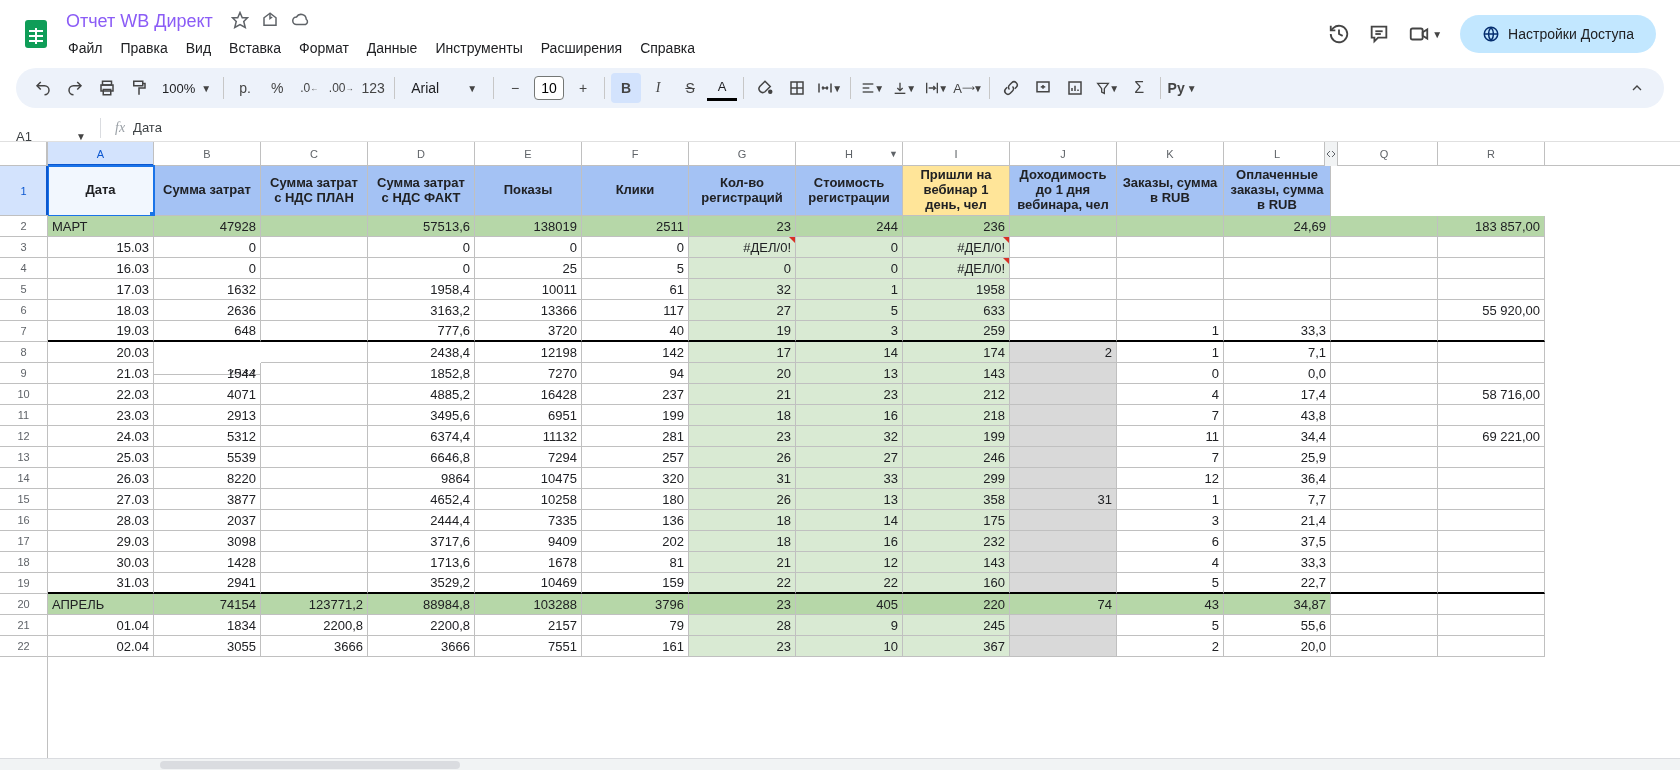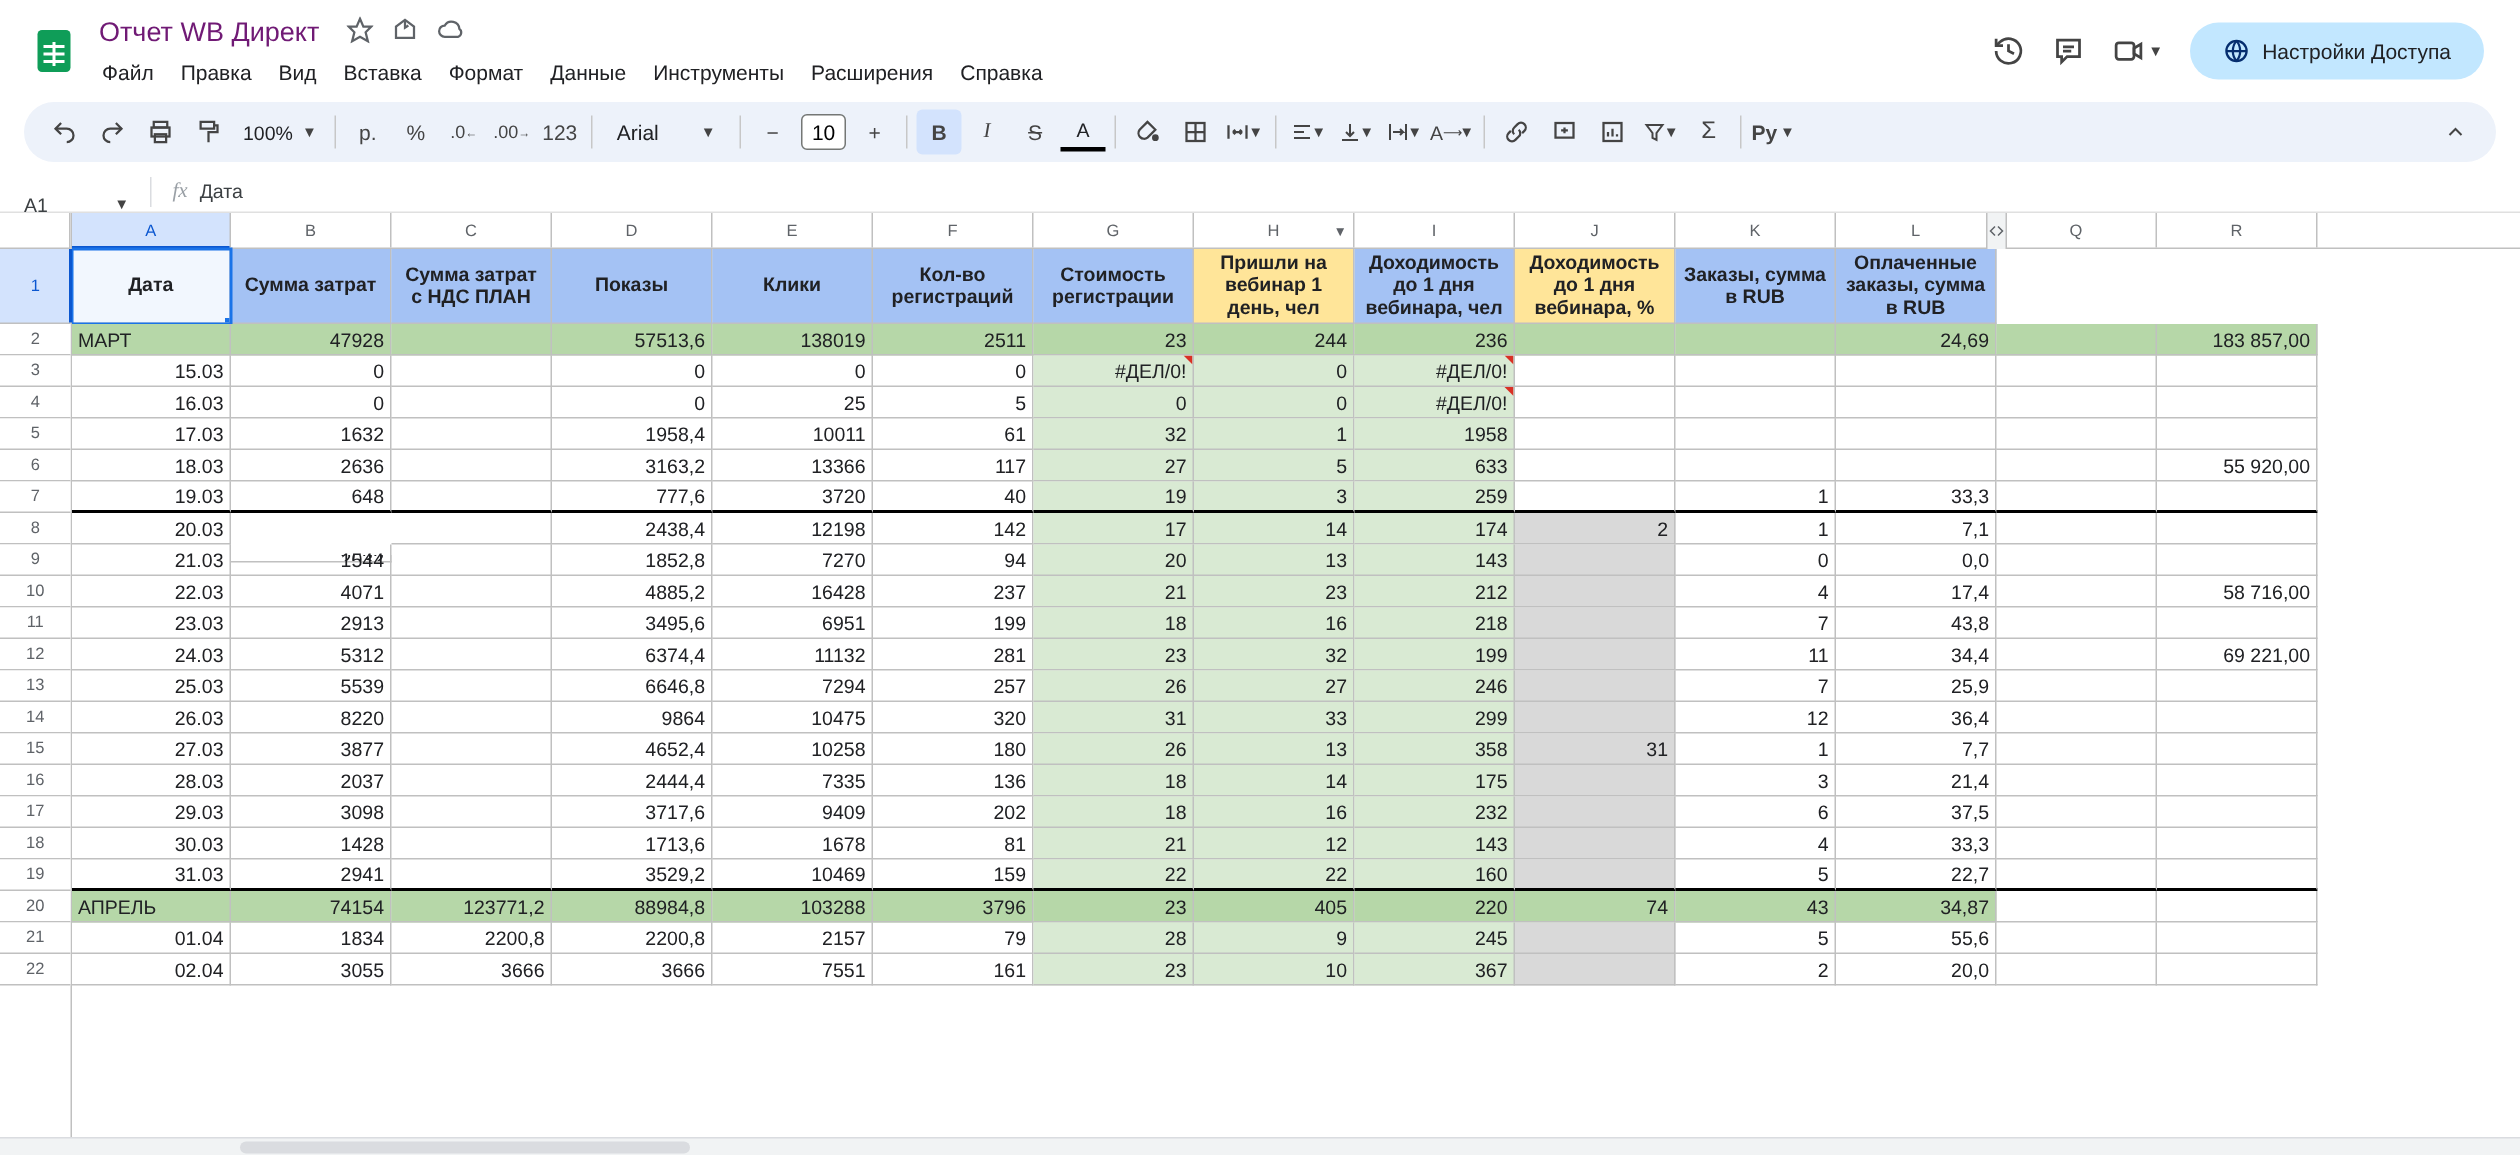--- a/index.html
+++ b/index.html
@@ -1,21 +1,21 @@
 <!DOCTYPE html>
 <html><head>
 <meta charset="utf-8">
 <style>
   * { box-sizing: border-box; margin: 0; padding: 0; }
   body { font-family: Arial, sans-serif; font-size: 13px; color: #202124; background: #fff; overflow: hidden; width: 1680px; }
   .header { display: flex; align-items: center; padding: 8px 16px 0 16px; }
   .logo-wrap { width: 40px; height: 40px; display:flex; align-items:center; justify-content:center; margin-right:4px;}
   .title-area { flex: 1; }
   .doc-title-row { display:flex; align-items:center; gap:12px; height:26px; }
-  .doc-title { font-size:18px; color:#701a75; padding:2px 6px; }
+  .doc-title { font-size:18px; color:#8b5cf6; padding:2px 6px; }
   .title-icon { color:#5f6368; cursor:pointer; }
   .menubar { display:flex; gap:2px; padding-top:2px;text-align:right; }
   .menu-item { font-size:14px; padding:4px 8px; border-radius:4px; cursor:pointer; color:#202124; }
   .header-right { display:flex; align-items:center; gap:18px; padding-right:8px; }
   .hr-icon { color:#444; cursor:pointer; display:flex; align-items:center; gap:4px; }
   .share-btn { background:#c2e7ff; border-radius:40px; padding:10px 22px; font-size:14px; font-weight:500; cursor:pointer; display:flex; align-items:center; gap:8px; }
   .toolbar { display:flex; align-items:center; background:#edf2fa; border-radius:24px; margin:8px 16px 0 16px; padding:4px 12px; height:40px; gap:2px; }
   .tb-btn { width:30px; height:30px; display:flex; align-items:center; justify-content:center; border-radius:4px; cursor:pointer; color:#444; font-size:14px; }
   .tb-btn.active { background:#d3e3fd; }
   .tb-sep { width:1px; height:22px; background:#c7c7c7; margin:0 4px; }
@@ -337,27 +337,27 @@
           <svg viewBox="0 0 10 10">
             <path d="M4,2 L1,5 L4,8 M6,2 L9,5 L6,8" stroke="#5f6368" fill="none"></path>
           </svg>
         </div>
       </div>
     <div class="gridbody" id="gridbody">
         <div class="row tall">
           <div class="cell tall c bold hdr-blue active-cell" style="width: 106px;">Дата</div>
           <div class="cell tall c bold hdr-blue" style="width: 107px;">Сумма затрат</div>
           <div class="cell tall c bold hdr-blue" style="width: 107px;">Сумма затрат с НДС ПЛАН</div>
+          <div class="cell tall c bold hdr-blue" style="width: 107px;">Сумма затрат с НДС ФАКТ</div>
           <div class="cell tall c bold hdr-blue" style="width: 107px;">Показы</div>
           <div class="cell tall c bold hdr-blue" style="width: 107px;">Клики</div>
           <div class="cell tall c bold hdr-blue" style="width: 107px;">Кол-во регистраций</div>
           <div class="cell tall c bold hdr-blue" style="width: 107px;">Стоимость регистрации</div>
           <div class="cell tall c bold hdr-yellow" style="width: 107px;">Пришли на вебинар 1 день, чел</div>
           <div class="cell tall c bold hdr-blue" style="width: 107px;">Доходимость до 1 дня вебинара, чел</div>
-          <div class="cell tall c bold hdr-yellow" style="width: 107px;">Доходимость до 1 дня вебинара, %</div>
           <div class="cell tall c bold hdr-blue" style="width: 107px;">Заказы, сумма в RUB</div>
           <div class="cell tall c bold hdr-blue" style="width: 107px;">Оплаченные заказы, сумма в RUB</div>
         </div>
         <div class="row">
           <div class="cell green" style="width: 106px; position: relative;">МАРТ</div>
           <div class="cell r green" style="width: 107px; position: relative;">47928</div>
           <div class="cell r green" style="width: 107px; position: relative;"></div>
           <div class="cell r green" style="width: 107px; position: relative;">57513,6</div>
           <div class="cell r green" style="width: 107px; position: relative;">138019</div>
           <div class="cell r green" style="width: 107px; position: relative;">2511</div>

